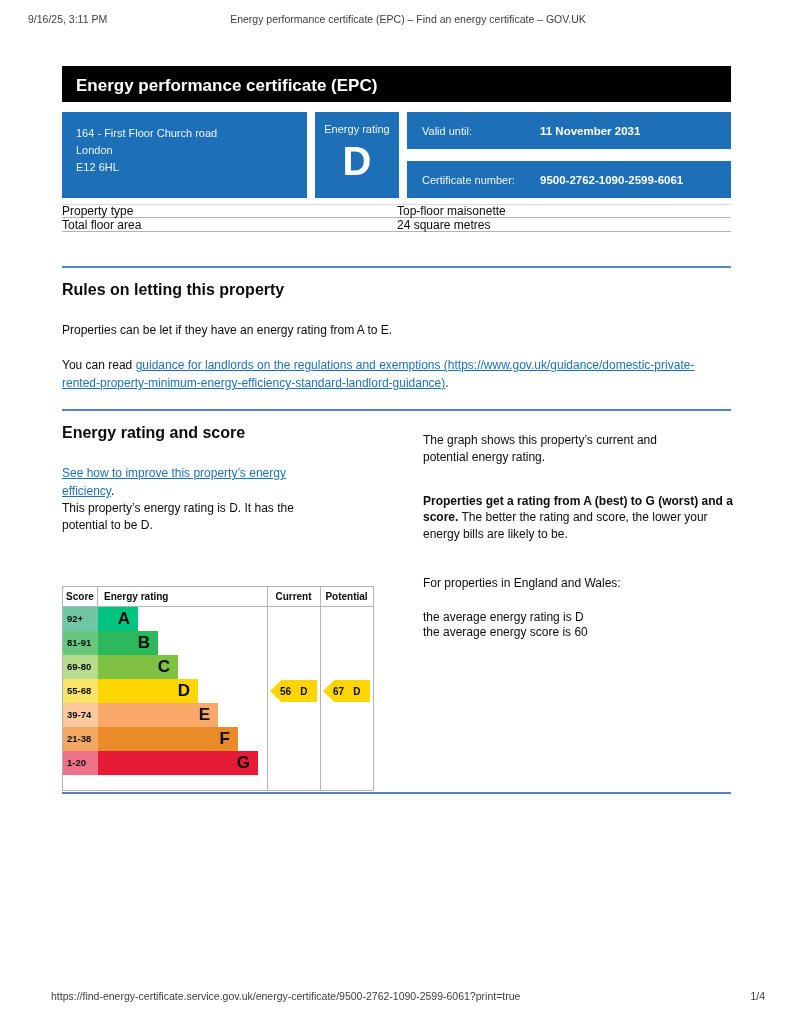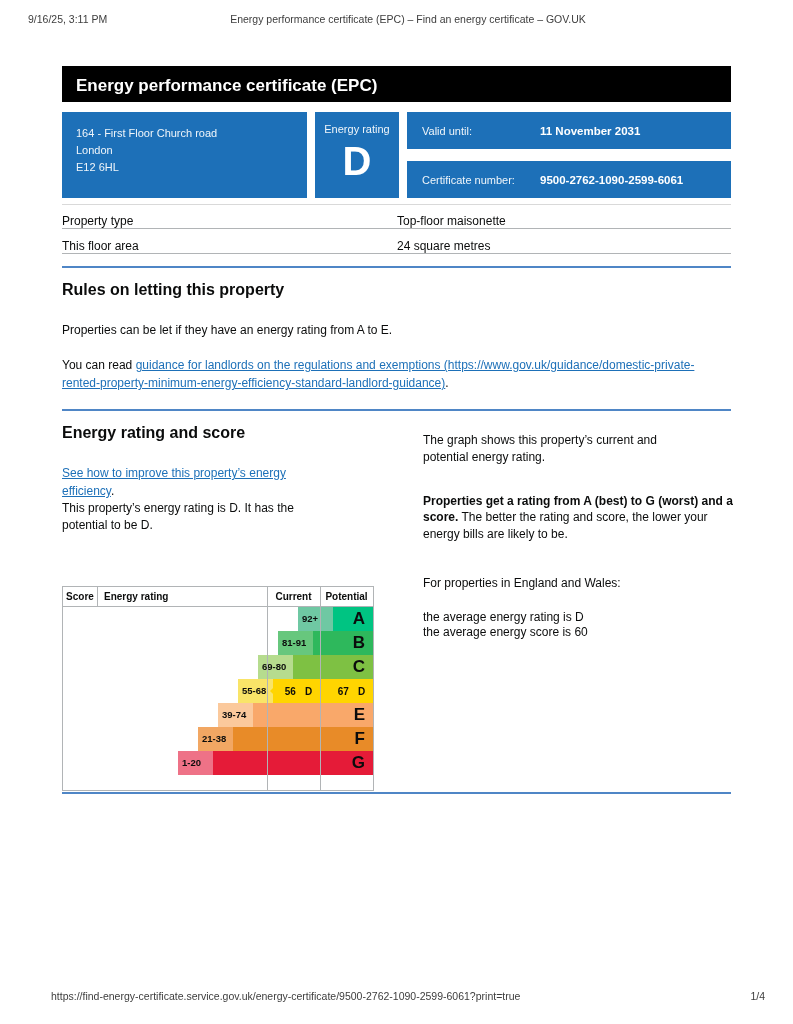--- a/index.html
+++ b/index.html
@@ -24,21 +24,21 @@
   .addr-box{width:245px;padding:13px 14px;font-size:11px;line-height:1.55;color:rgba(255,255,255,.93);}
   .rating-box{width:84px;text-align:center;padding-top:11px;}
   .rating-box .rb-label{font-size:11px;color:rgba(255,255,255,.93);}
   .rating-box .rb-letter{font-size:40px;font-weight:bold;line-height:1;margin-top:6px;}
   .right-stack{flex:1;display:flex;flex-direction:column;gap:12px;}
   .kv-box{flex:1;display:flex;align-items:center;padding-left:15px;}
   .kv-label{width:118px;font-size:11px;color:rgba(255,255,255,.93);}
   .kv-value{font-size:11.5px;font-weight:bold;}
 
   .prop-table{position:absolute;left:62px;top:204px;width:669px;font-size:12px;}
-  .prop-row{display:flex;height:25px;align-items:flex-end;border-bottom:1px solid var(--border-gray);}
+  .prop-row{display:flex;height:14px;align-items:center;border-bottom:1px solid var(--border-gray);}
   .prop-table .prop-row:first-child{border-top:1px solid #d9d9d9;}
   .prop-label{width:335px;}
 
   .hr-blue{position:absolute;left:62px;width:669px;height:2px;background:var(--rule-blue);}
   .hr1{top:266px;} .hr2{top:409px;} .hr3{top:792px;}
 
   .h2{font-weight:bold;font-size:16px;}
   .rules-h2{position:absolute;left:62px;top:281px;}
   .body-text{font-size:12px;line-height:1.4;}
   .rules-p1{position:absolute;left:62px;top:322px;width:669px;}
@@ -54,28 +54,28 @@
   .right-col .p2{margin-bottom:32px;}
   .right-col .p3{margin-bottom:18px;}
   .right-col .avg-line{line-height:1.3;}
 
   .chart{position:absolute;left:62px;top:586px;width:312px;height:205px;border:1px solid var(--border-gray);background:#fff;}
   .chart-header{display:flex;height:20px;border-bottom:1px solid var(--border-gray);font-size:10px;font-weight:bold;align-items:center;}
   .ch-score{width:35px;text-align:center;border-right:1px solid var(--border-gray);line-height:19px;height:100%;}
   .ch-rating{flex:1;padding-left:6px;}
   .ch-current{width:53px;text-align:center;}
   .ch-potential{width:53px;text-align:center;}
-  .band-row{display:flex;height:24px;justify-content:flex-end;}
+  .band-row{display:flex;height:24px;}
   .band-score{width:35px;font-size:9.5px;font-weight:bold;line-height:24px;padding-left:4px;}
   .band-bar{height:24px;text-align:right;padding-right:8px;font-size:17px;font-weight:bold;line-height:24px;color:#0b0c0c;}
   .col-line{position:absolute;top:0;bottom:0;width:1px;background:var(--border-gray);}
   .line1{left:204px;} .line2{left:257px;}
   .arrow{position:absolute;width:47px;height:22px;background:var(--arrow-yellow);
     clip-path:polygon(0 50%,24% 0,100% 0,100% 100%,24% 100%);
-    display:flex;align-items:center;justify-content:center;gap:9px;padding-left:10px;
+    display:flex;align-items:center;justify-content:flex-start;gap:9px;padding-left:10px;
     font-size:10px;font-weight:bold;}
 </style>
 </head>
 <body>
 
 <div class="page">
 
   <div class="print-meta pm-date">9/16/25, 3:11 PM</div>
   <div class="print-meta pm-title">Energy performance certificate (EPC) – Find an energy certificate – GOV.UK</div>
 
@@ -102,21 +102,21 @@
       </div>
     </div>
   </div>
 
   <div class="prop-table">
     <div class="prop-row">
       <div class="prop-label">Property type</div>
       <div class="prop-value">Top-floor maisonette</div>
     </div>
     <div class="prop-row">
-      <div class="prop-label">This floor area</div>
+      <div class="prop-label">Total floor area</div>
       <div class="prop-value">24 square metres</div>
     </div>
   </div>
 
   <div class="hr-blue hr1"></div>
 
   <div class="h2 rules-h2">Rules on letting this property</div>
   <div class="body-text rules-p1">Properties can be let if they have an energy rating from A to E.</div>
   <div class="body-text rules-p2"><span>You can read </span><a class="link">guidance for landlords on the regulations and exemptions (https://www.gov.uk/guidance/domestic-private-rented-property-minimum-energy-efficiency-standard-landlord-guidance)</a><span>.</span></div>
 

